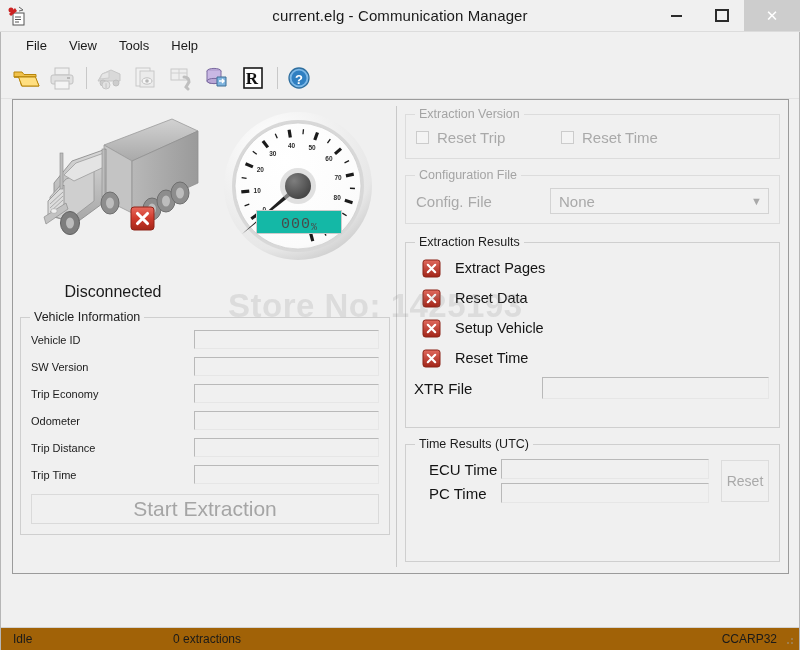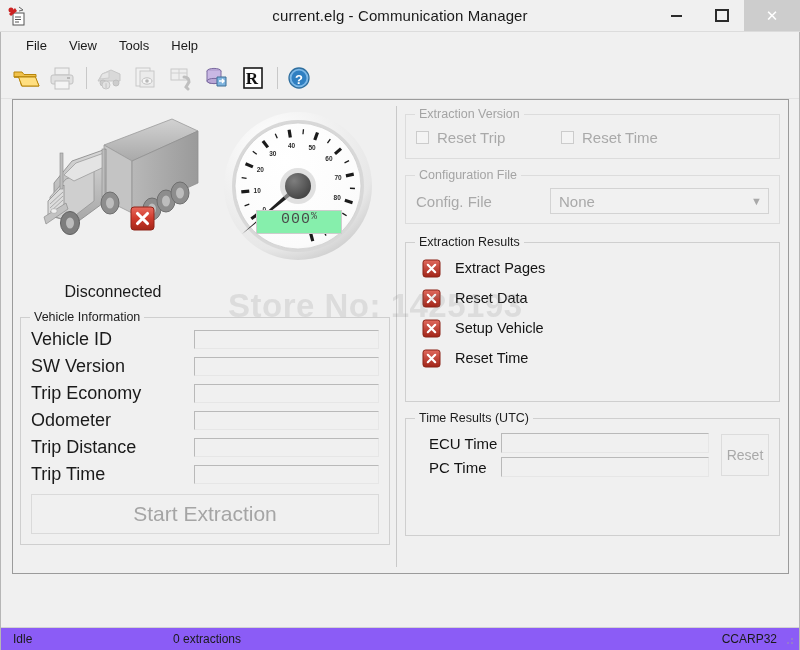--- a/index.html
+++ b/index.html
@@ -205,35 +205,35 @@
   .group.disabled > .group-title { color: #a4a4a4; }
   .group.disabled { border-color: #dcdcdc; }
 
   
   .vrow {
     display: flex; align-items: center;
     height: 27px;
   }
   .vlabel {
     width: 163px;
-    font-size: 18px;
+    font-size: 11px;
     color: #1a1a1a;
   }
   .vfield {
     flex: 1 1 auto;
     height: 19px;
     background: #f0f0f0;
     border: 1px solid #b9b9b9;
     border-right-color: #e6e6e6;
     border-bottom-color: #e6e6e6;
     box-sizing: border-box;
   }
 
   #start-extraction {
-    height: 40px;
+    height: 30px;
     margin-top: 6px;
     background: #f0f0f0;
     border: 1px solid #dadada;
     display: flex; align-items: center; justify-content: center;
     font-size: 21px;
     color: #a5a5a5;
     box-sizing: border-box;
   }
 
   
@@ -298,21 +298,21 @@
     background: #f0f0f0;
     display: flex; align-items: center; justify-content: center;
     font-size: 14px; color: #a9a9a9;
     box-sizing: border-box;
   }
   #time-grid { display: flex; align-items: center; }
 
   
   #statusbar {
     height: 22px;
-    background: #8b5cf6;
+    background: #a16207;
     border-top: 1px solid #d2d2d2;
     display: flex; align-items: center;
     font-size: 12px;
     color: #1a1a1a;
     flex: 0 0 auto;
     position: relative;
     margin-top: 46px;
   }
   #sb-idle { margin-left: 12px; width: 160px; }
   #sb-extractions { }
@@ -589,21 +589,21 @@
                   <text x="116.10" y="69.78" text-anchor="middle">70</text>
                   <text x="115.21" y="90.29" text-anchor="middle">80</text>
                   <text x="104.48" y="107.79" text-anchor="middle">90</text>
                   <text x="86.61" y="117.90" text-anchor="middle">100</text>
                 </g>
 
               <path d="M76 76 L72 83 L20 124 L70 79 Z" fill="#1f1f1f"></path>
               <circle cx="76" cy="76" r="18" fill="#c9c9c9" opacity="0.55"></circle>
               <circle cx="76" cy="76" r="13" fill="url(#gHub)"></circle>
             </svg>
-            <div style="position:absolute;left:34px;top:100px;width:84px;height:22px;background:#86efac;border:1px solid #cccccc;display:flex;align-items:flex-start;justify-content:center;">
+            <div style="position:absolute;left:34px;top:100px;width:84px;height:22px;background:#14b8a6;border:1px solid #cccccc;display:flex;align-items:flex-end;justify-content:center;">
               <span style="font-family:'Liberation Mono',monospace;font-size:15px;letter-spacing:1px;color:#4a4a4a;">000</span>
                 <span style="font-family:'Liberation Mono',monospace;font-size:10px;color:#4a4a4a;">%</span>
             </div>
           </div>
         </div>
 
         <div id="disconnected-label">Disconnected</div>
 
         <div class="group" style="margin-top:16px;padding-top:8px;">
           <div class="group-title">Vehicle Information</div>
@@ -708,20 +708,24 @@
           <div class="res-row">
             <div class="res-icon">
               <svg width="19" height="19" viewBox="0 0 19 19">
                 <rect x="1" y="1" width="17" height="17" rx="2.5" fill="url(#gRedS1)" stroke="#8a2316"></rect>
                 <path d="M5.8 5.8 L13.2 13.2 M13.2 5.8 L5.8 13.2" stroke="#fff" stroke-width="2.2" stroke-linecap="round"></path>
               </svg>
             </div>
             <div class="res-label">Reset Time</div>
           </div>
 
+          <div class="xtr-row">
+            <div class="xtr-label">XTR File</div>
+            <div class="xtr-field"></div>
+          </div>
           <div style="height:16px;"></div>
         </div>
 
         <div class="group" style="margin-top:16px;padding:12px 10px 10px 23px;">
           <div class="group-title">Time Results (UTC)</div>
           <div id="time-grid">
             <div style="flex:1 1 auto;">
               <div class="time-row">
                 <div class="time-label">ECU Time</div>
                 <div class="time-field"></div>

